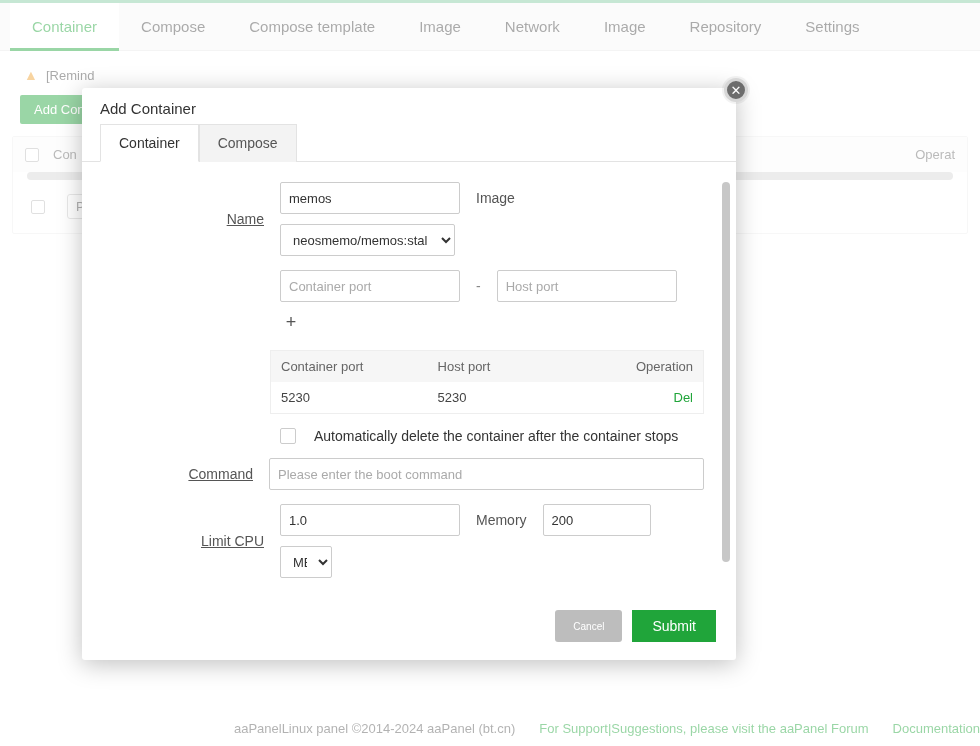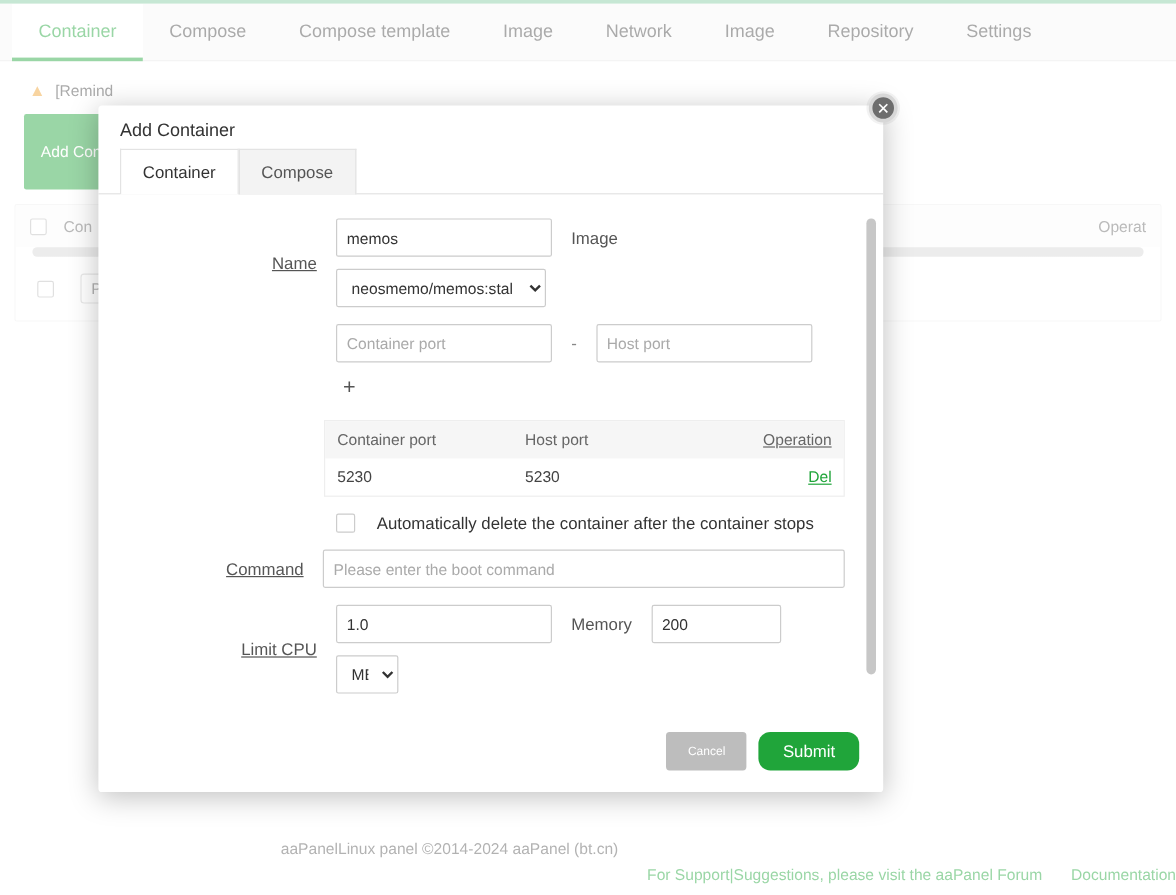--- a/index.html
+++ b/index.html
@@ -57,21 +57,21 @@
     font-size: 14px;
   }
   .toolbar {
     padding: 4px 20px;
   }
   .btn-green {
     background: #20a53a;
     color: #fff;
     border: none;
     border-radius: 2px;
-    padding: 24px 14px;
+    padding: 7px 14px;
     font-size: 13px;
     cursor: pointer;
   }
   .table-shell {
     margin: 8px 12px 0 12px;
     border: 1px solid #eee;
     border-radius: 2px;
     overflow: hidden;
   }
   .table-head, .table-row {
@@ -96,21 +96,21 @@
   }
   .pager-count {
     border:1px solid #ccc; border-radius:3px;
     padding: 4px 8px; font-size:13px; color:#555; background:#fff;
   }
   .footer {
     position:absolute; bottom:10px; left:0; right:0;
     display:flex; gap:24px; justify-content:flex-end;
     font-size:13px; color:#555;
   }
-  .footer .link { color:#20a53a; cursor:pointer;margin-top:21px; }
+  .footer .link { color:#20a53a; cursor:pointer; }
 
   
   .overlay {
     position:absolute; inset:0;
     background: rgba(255,255,255,0.55);
   }
 
   .modal {
     position: absolute;
     left: 82px; top: 88px;
@@ -217,39 +217,39 @@
     margin-top:2px;
   }
   .inner-head, .inner-row {
     display:flex;
     padding: 8px 10px;
   }
   .inner-head { background:#f6f6f6; color:#666; }
   .inner-row { color:#444; }
   .c-a { flex: 1 1 38%; }
   .c-b { flex: 1 1 30%; }
-  .c-c { flex: 1 1 32%; text-align:right;text-decoration:underline; }
+  .c-c { flex: 1 1 32%; text-align:right; }
   .del { color:#20a53a; cursor:pointer; }
 
   .chkbox {
     width:16px; height:16px; border:1px solid #ccc; border-radius:2px;
     display:inline-block; margin-right:8px; vertical-align:-3px;
   }
 
   .modal-footer {
     display:flex; justify-content:flex-end; gap:10px;
     padding: 14px 20px 18px 20px;
   }
   .btn-cancel {
     background:#bdbdbd; color:#fff; border:none;
     padding:8px 18px; border-radius:3px; font-size:10px; cursor:pointer;
   }
   .btn-submit {
     background:#20a53a; color:#fff; border:none;
-    padding:8px 20px; border-radius:10px; font-size:14px; cursor:pointer;
+    padding:8px 20px; border-radius:0; font-size:14px; cursor:pointer;
   }
 
   
   .trunc { white-space:nowrap; overflow:hidden; }
 </style>
 </head>
 <body>
 
 <div class="page">
   <div class="page-top-border"></div>

